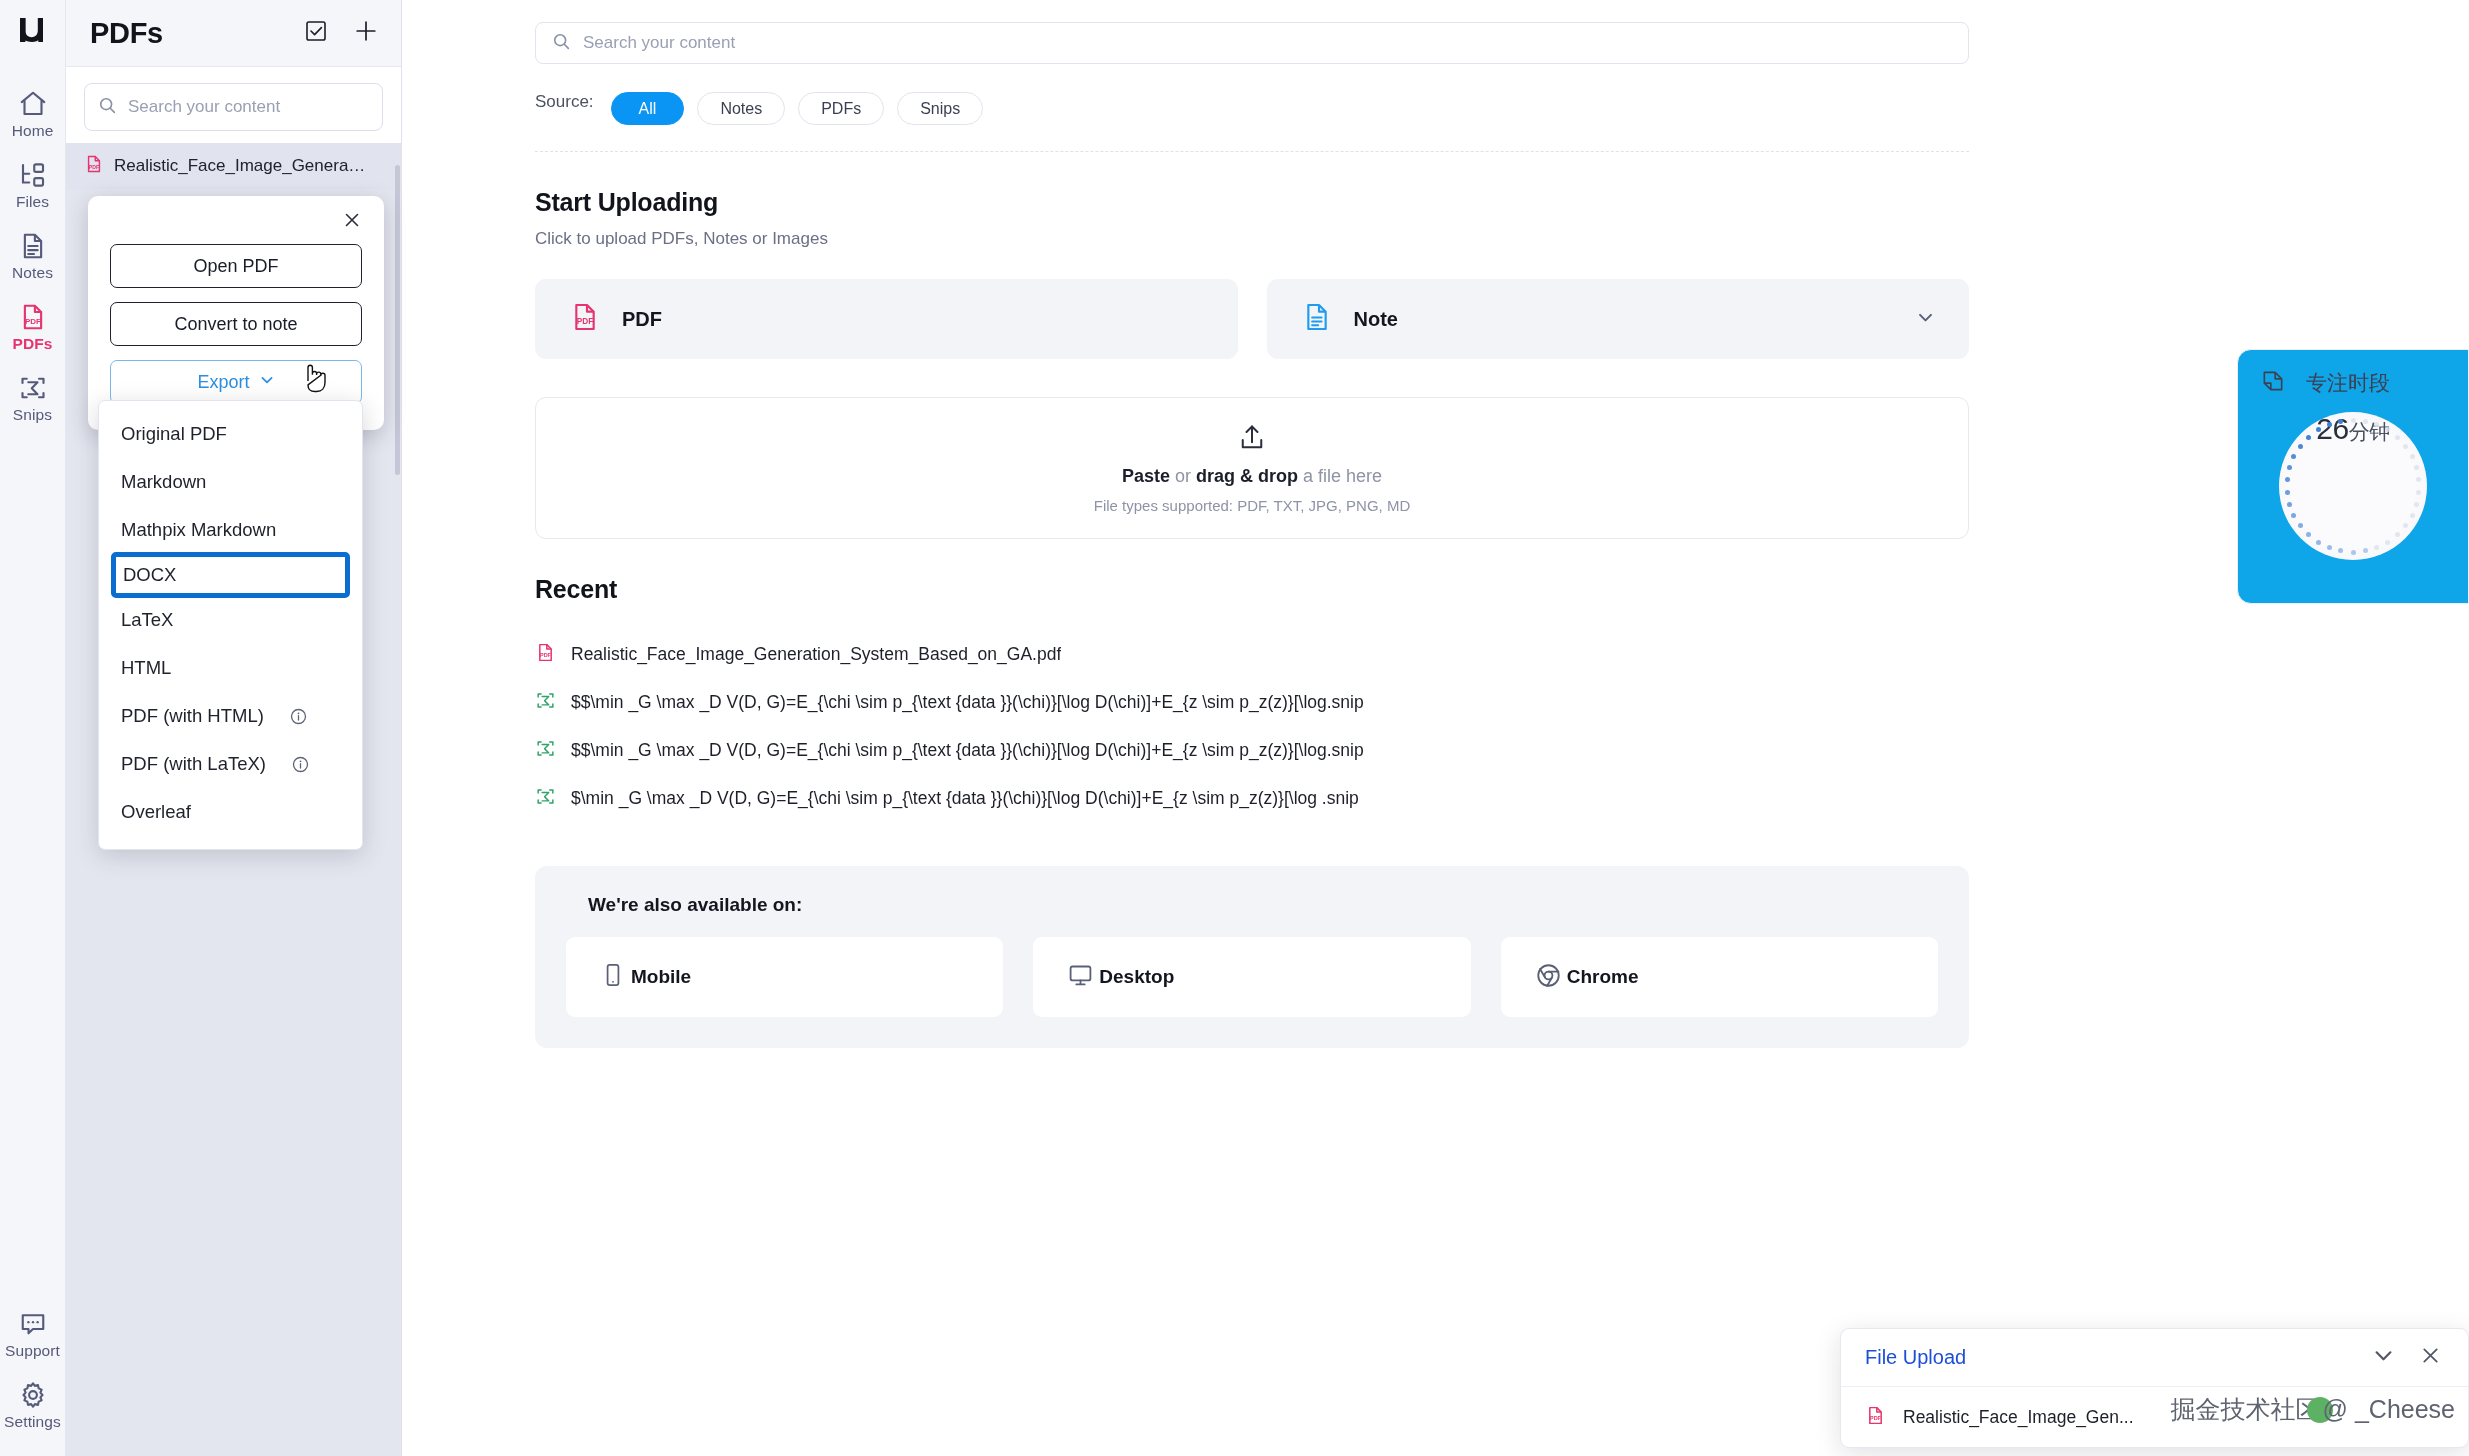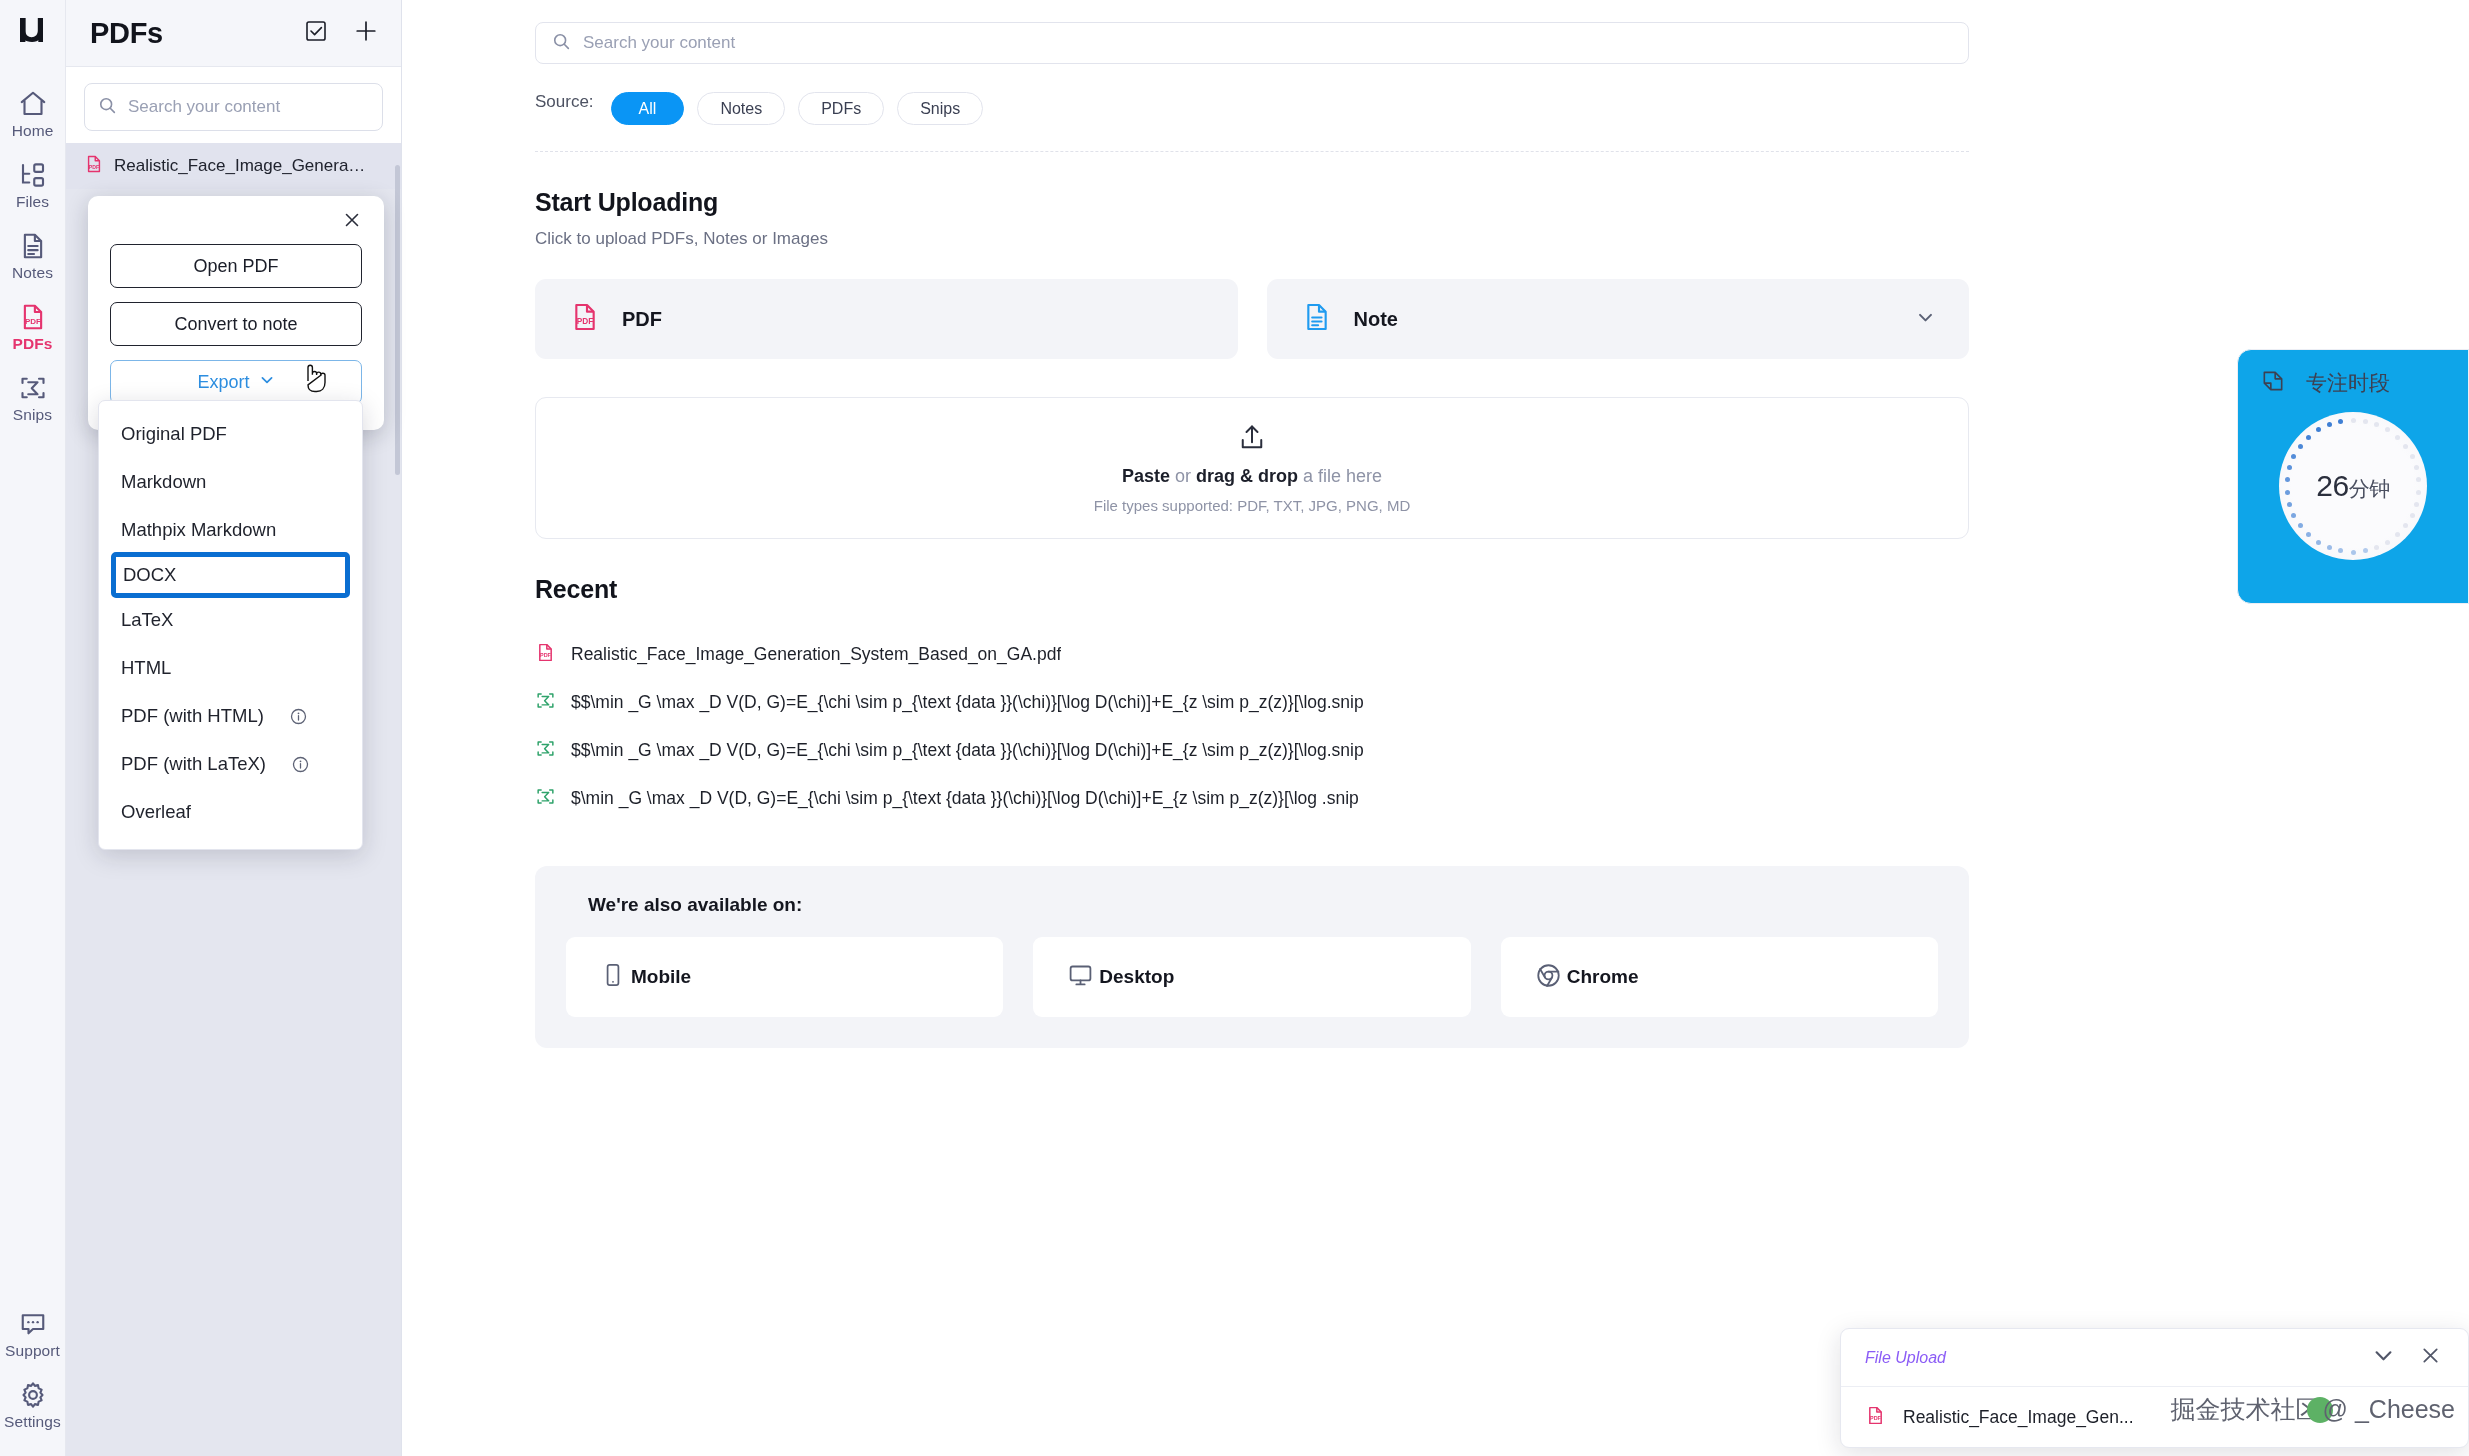--- a/index.html
+++ b/index.html
@@ -147,37 +147,37 @@
   .focus-widget {
     position:absolute; right:0; top:349px; width:232px; height:255px;
     background:#0ea5e9; border:1px solid #eceef4; border-top-left-radius:14px;
     border-bottom-left-radius:14px; z-index:30;margin-left:19px;
   }
   .fw-head { display:flex; align-items:center; gap:20px; padding:18px 0 0 22px; }
   .fw-title { font-size:21px; color:#3d4152; font-family:"Liberation Sans", sans-serif;}
   .fw-dial {
     position:relative; margin:14px auto 0 auto; width:148px; height:148px;
     border-radius:50%; background:radial-gradient(circle,#fbfbfd 58%,#f1f2f6 100%);
-    display:flex; align-items:center; justify-content:center;
+    display:flex; justify-content:center;
   }
   .fw-dot { position:absolute; width:5px; height:5px; border-radius:50%; }
   .fw-time { font-size:30px; color:#2b2f3d; letter-spacing:-.5px;}
   .fw-time .unit { font-size:21px; color:#4a4f60; }
 
   
   .toast {
     position:absolute; right:0; bottom:8px; width:629px;
     background:#fff; border:1px solid #e6e8f0; border-radius:9px;
     box-shadow:0 6px 26px rgba(20,24,45,.13); z-index:70;
   }
   .toast-head {
     height:58px; display:flex; align-items:center; padding:0 26px 0 24px;
     border-bottom:1px solid #eceef4;
   }
-  .toast-title { font-size:16px; color:#8b5cf6;font-style:italic; }
+  .toast-title { font-size:20px; color:#1d4ed8; }
   .toast-actions { margin-left:auto; display:flex; align-items:center; gap:24px;}
   .toast-body { height:60px; display:flex; align-items:center; gap:17px; padding:0 24px; }
   .toast-file { font-size:17.5px; color:#1d2029; white-space:nowrap; overflow:hidden;}
 
   .watermark {
     position:absolute; right:14px; bottom:30px; z-index:75;
     font-size:25px; color:#3c4050; opacity:.82; white-space:nowrap;
     display:flex; align-items:center; gap:6px; pointer-events:none;
   }
   .wm-dot {

